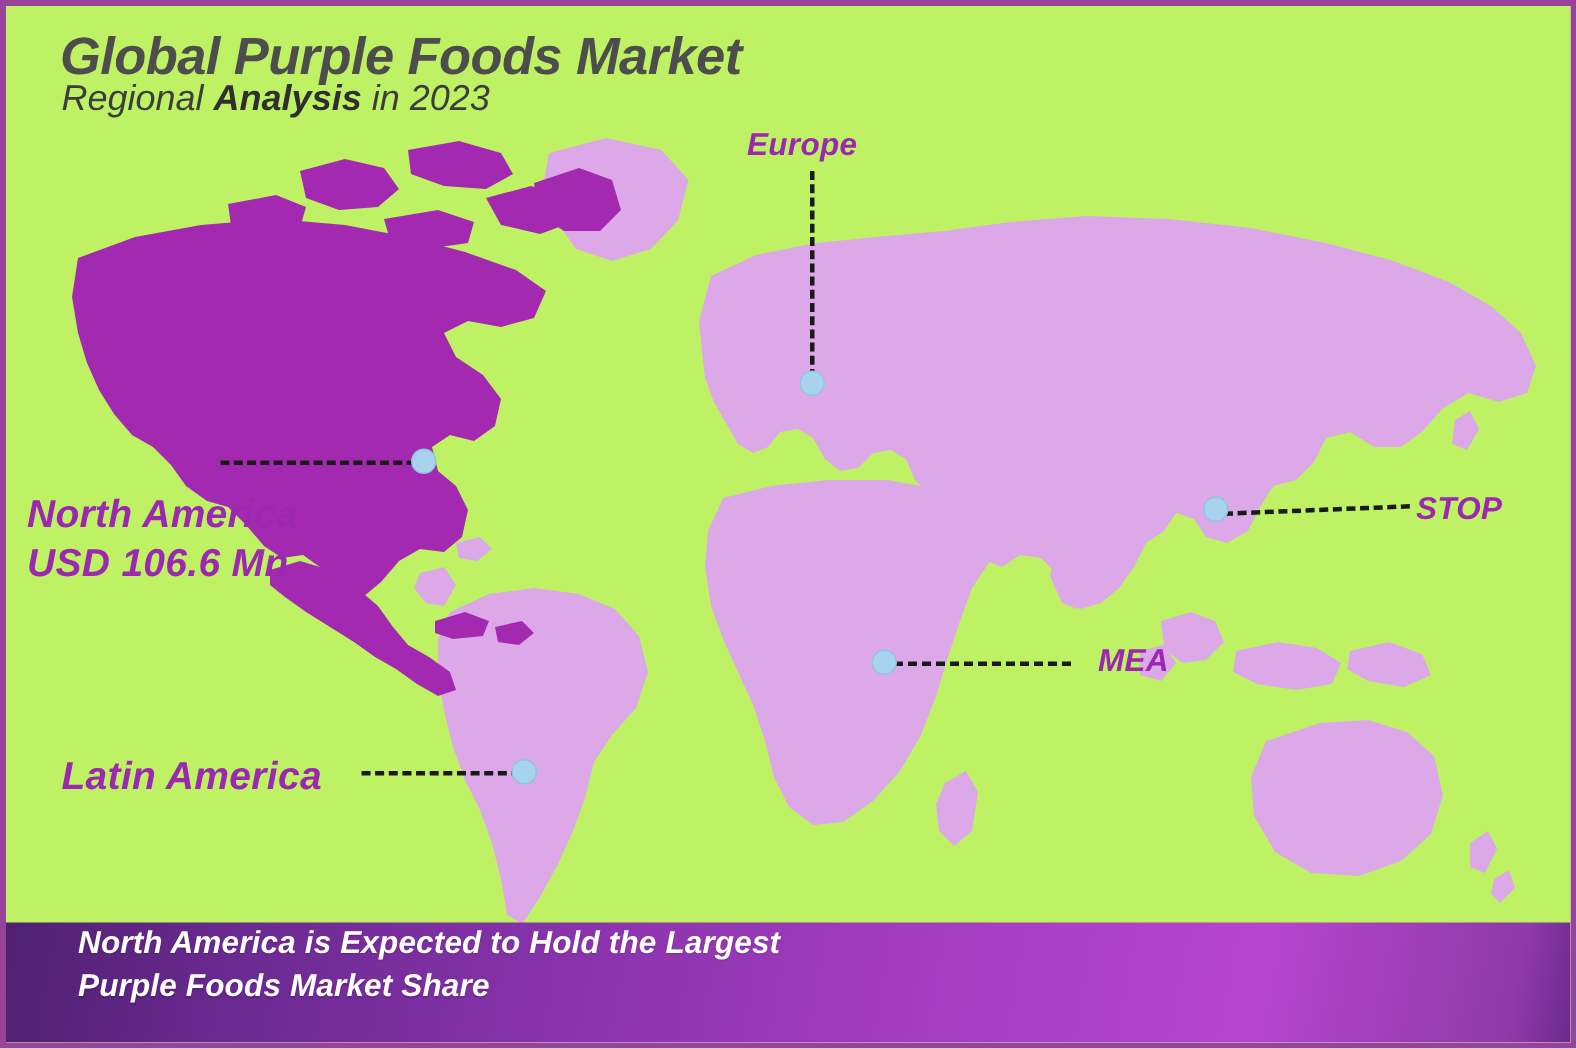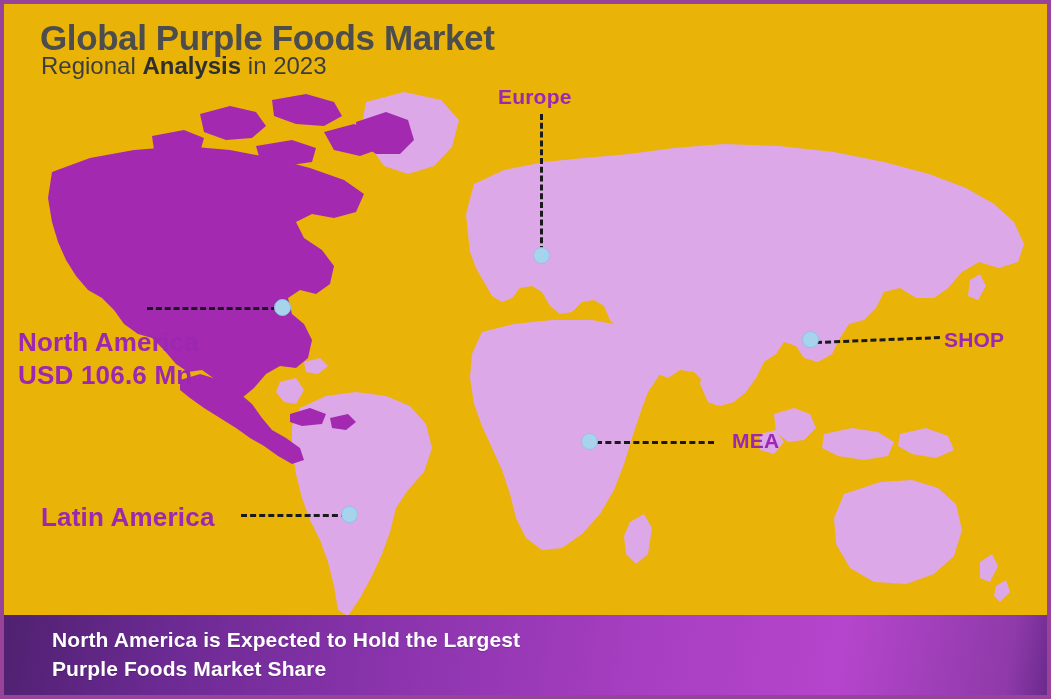--- a/index.html
+++ b/index.html
@@ -15,21 +15,22 @@
     width: 1051px;
     height: 699px;
     box-sizing: border-box;
     background: #fdfcfd;
     border: 4px solid #97439a;
     overflow: hidden;
   }
   .canvas {
     position: absolute;
     inset: 0;
-    background: #eab308;
+    background: #bef264;
+    font-style: italic;
   }
 
   
   .title {
     position: absolute;
     left: 36px;
     top: 14px;
     font-size: 35px;
     font-weight: bold;
     color: #4d4d4d;
@@ -126,21 +127,21 @@
     height: 80px;
     background: linear-gradient(100deg,
         #4f2170 0%,
         #6c2a93 16%,
         #8b34ad 38%,
         #a83fc2 62%,
         #b545cc 80%,
         #8e3aa9 96%,
         #6b2a8c 100%);
     display: flex;
-    align-items: center;
+    align-items: flex-start;
     justify-content: space-between;
     padding: 0 26px 0 48px;
     box-sizing: border-box;
   }
   .banner-text {
     color: #ffffff;
     font-size: 21px;
     font-weight: bold;
     line-height: 1.36;
     letter-spacing: 0.1px;
@@ -273,21 +274,21 @@
     <div class="dot dot-europe"></div>
     <div class="dot dot-apac"></div>
     <div class="dot dot-mea"></div>
     <div class="dot dot-latam"></div>
 
     <div class="region-label big label-na">
       <div>North America</div>
       <div>USD 106.6 Mn</div>
     </div>
     <div class="region-label label-europe">Europe</div>
-    <div class="region-label label-apac">SHOP</div>
+    <div class="region-label label-apac">STOP</div>
     <div class="region-label label-mea">MEA</div>
     <div class="region-label big label-latam">Latin America</div>
 
     <div class="banner">
       <div class="banner-text">
         <div>North America is Expected to Hold the Largest</div>
         <div>Purple Foods Market Share</div>
       </div>
     </div>
 

